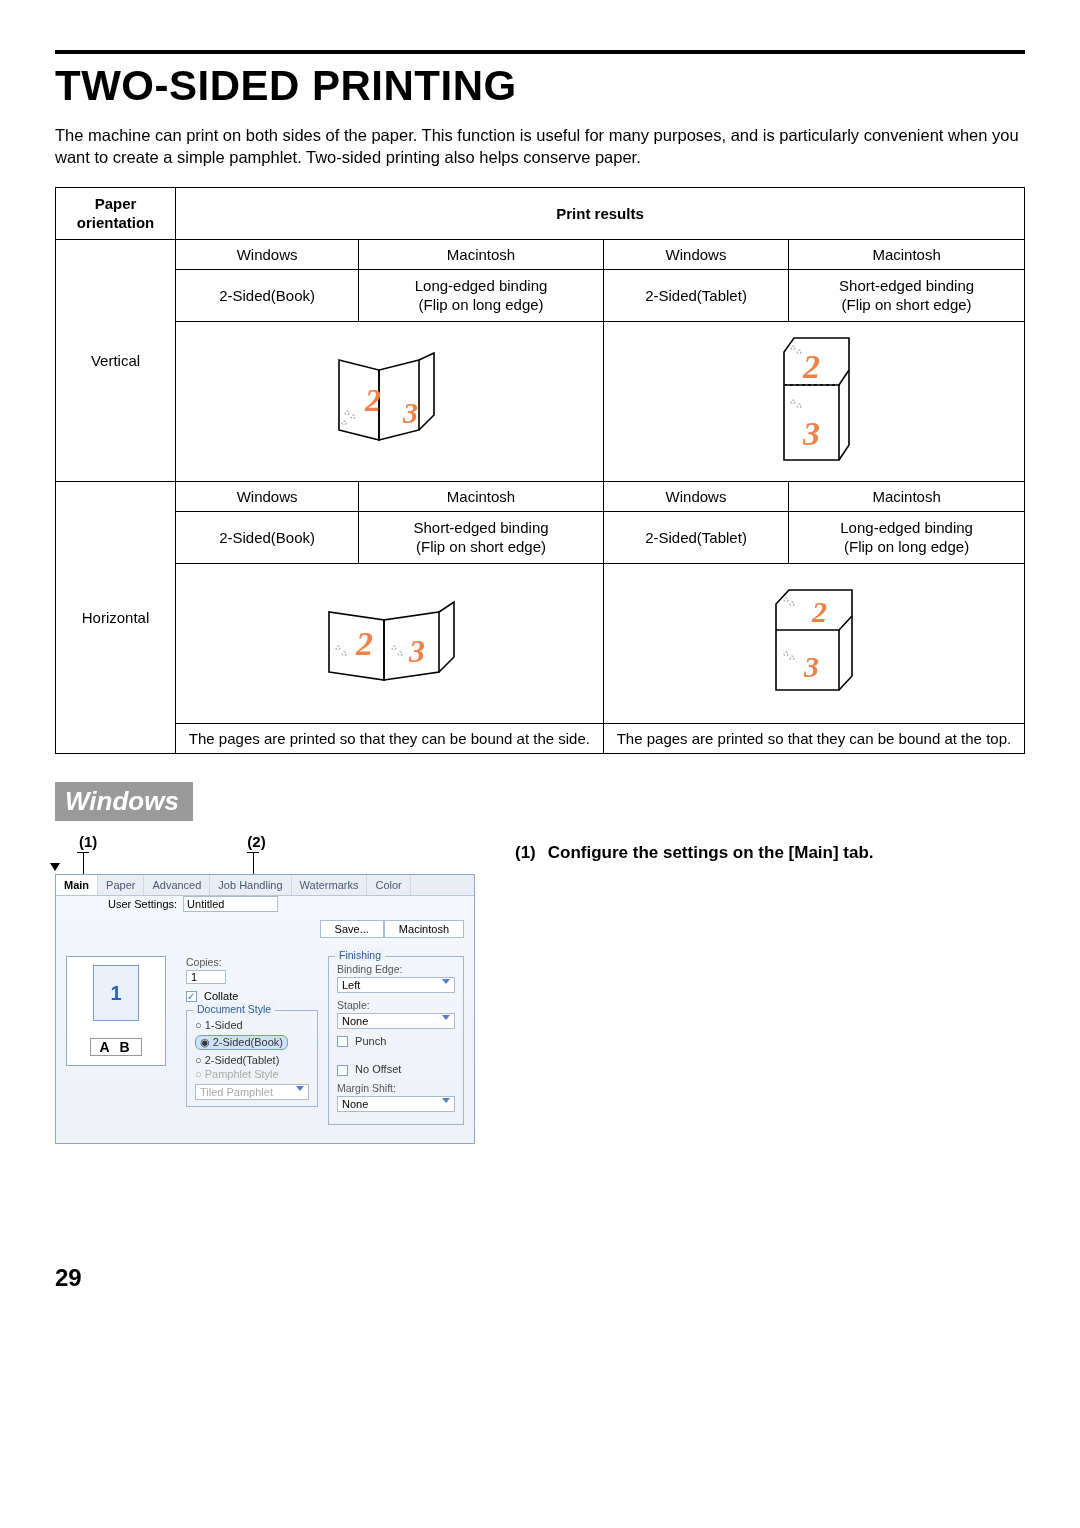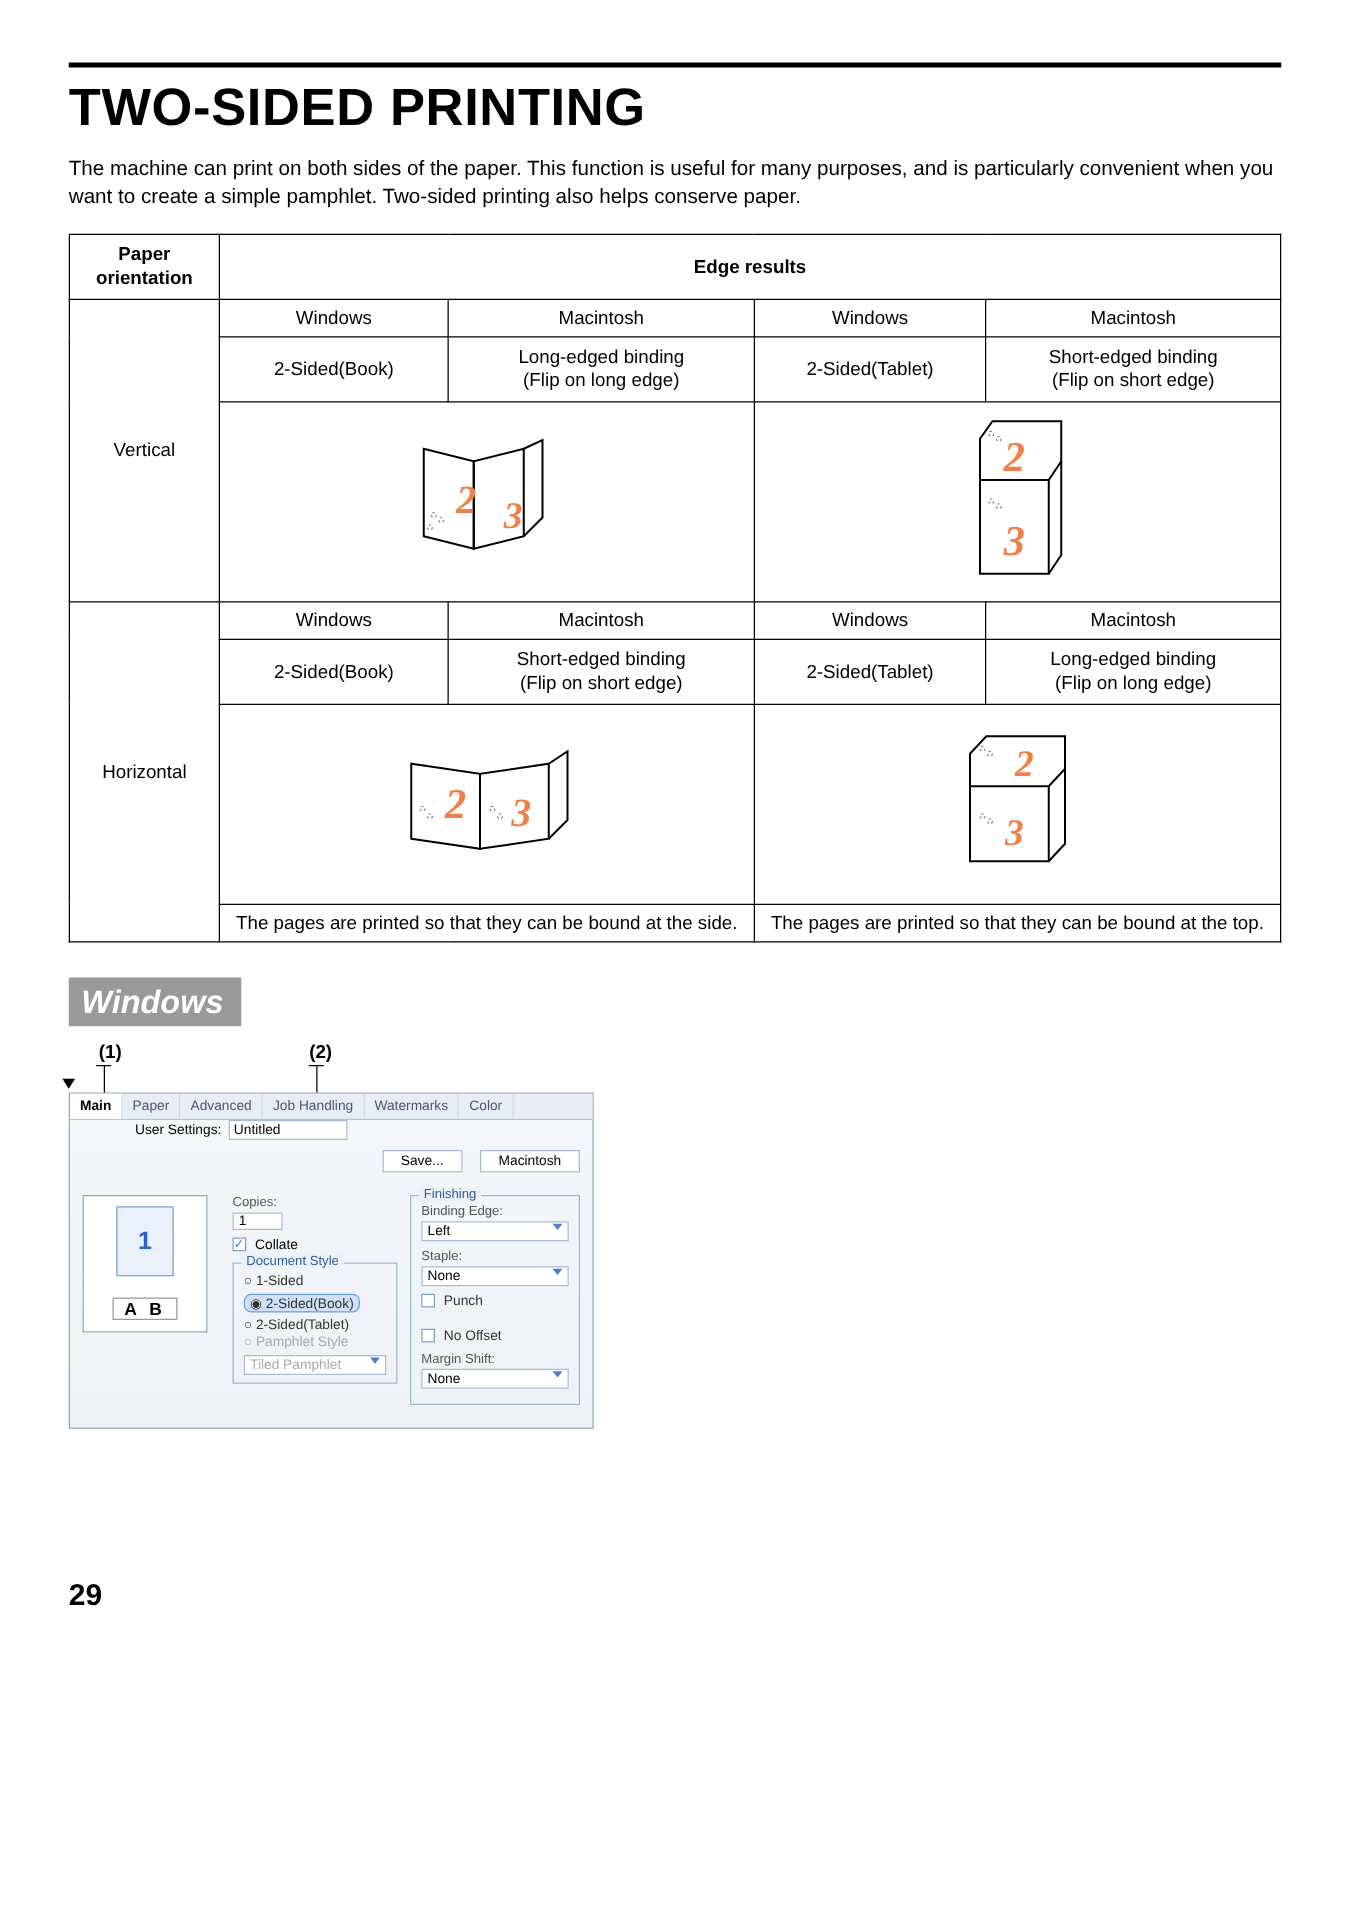--- a/index.html
+++ b/index.html
@@ -106,21 +106,21 @@
   .grp { border:1px solid #9fb7d2; padding:6px 8px; margin-bottom:6px; position:relative; }
   .grp .legend { position:absolute; top:-8px; left:6px; background:#eef2f7; padding:0 4px; color:#2a5ca0; font-size:10.5px; }
   .grp label { display:block; margin:2px 0; color:#333; }
   .grp .sel { background:#cfe1fb; border:1px solid #6a9de0; border-radius:6px; padding:0 4px; display:inline-block; }
   .spin { width:40px; border:1px solid #a9bcd3; padding:0 4px; display:inline-block; background:#fff; }
   .chk { display:inline-block; width:11px; height:11px; border:1px solid #7da0c8; margin-right:4px; vertical-align:middle; background:#fff; }
   .chk.checked::after { content:"✓"; color:#2a7de0; font-size:10px; position:relative; top:-2px; left:0; }
   .dd { border:1px solid #a9bcd3; background:#fff; padding:1px 4px; display:flex; justify-content:space-between; }
   .dd .arr { width:0;height:0;border-left:4px solid transparent;border-right:4px solid transparent;border-top:5px solid #4e7fc7; }
   .btn { border:1px solid #a9bcd3; background:#fff; padding:2px 14px; font-size:11px; }
-  .btn-row { display:flex; gap:14px; justify-content:flex-end; margin-bottom:10px; }
+  .btn-row { display:flex; justify-content:flex-end; margin-bottom:10px; }
   .drow { margin-bottom:6px; }
   .drow .lbl { color:#555; font-size:10.5px; margin-bottom:2px; }
 
   .steps { font-size: 17px; line-height: 1.7; margin-top: 6px; }
   .steps .step-num { font-weight: bold; display:inline-block; width:28px; }
   .steps .step-text { font-weight: bold; }
   .pagenum { font-size:24px; font-weight:bold; margin-top: 120px; }
 </style>
 </head>
 <body>
@@ -130,21 +130,21 @@
   <h1>TWO-SIDED PRINTING</h1>
   <p class="intro">The machine can print on both sides of the paper. This function is useful for many purposes, and is particularly convenient when you want to create a simple pamphlet. Two-sided printing also helps conserve paper.</p>
 
   <table class="print-table">
     <tbody>
         <tr>
       <th class="col-orient two-line" rowspan="1">
         <span>Paper orientation</span>
       </th>
       <th colspan="4">
-        <span>Edge results</span>
+        <span>Print results</span>
       </th>
     </tr>
 
     <tr>
       <td rowspan="3"><span>Vertical</span></td>
       <td><span>Windows</span></td>
       <td><span>Macintosh</span></td>
       <td><span>Windows</span></td>
       <td><span>Macintosh</span></td>
     </tr>
@@ -366,17 +366,21 @@
                     <span class="arr"></span>
                 </div>
               </div>
             </div>
           </div>
         </div>
       </div>
     </div>
 
     <div class="steps">
+      <div>
+        <span class="step-num">(1)</span>
+        <span class="step-text">Configure the settings on the [Main] tab.</span>
+      </div>
     </div>
   </div>
 
   <div class="pagenum">29</div>
 </div>
 
 </body></html>

